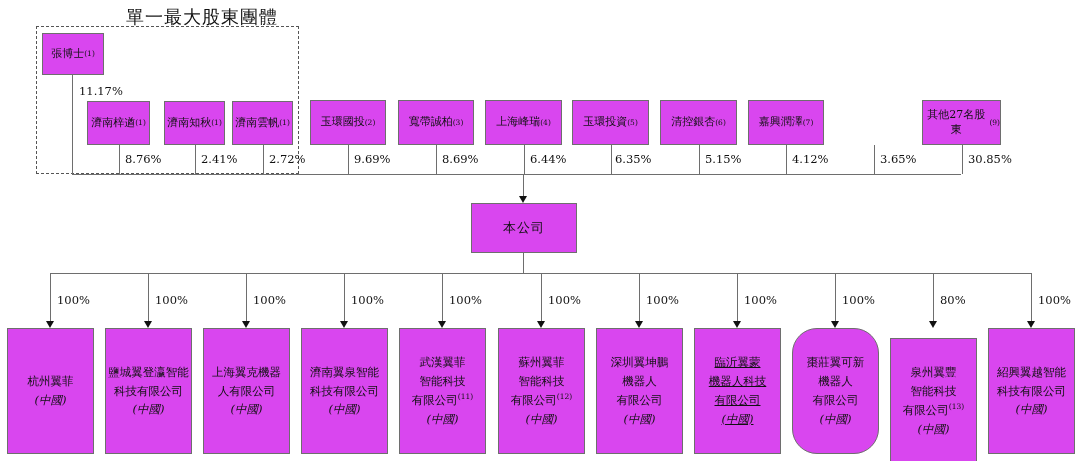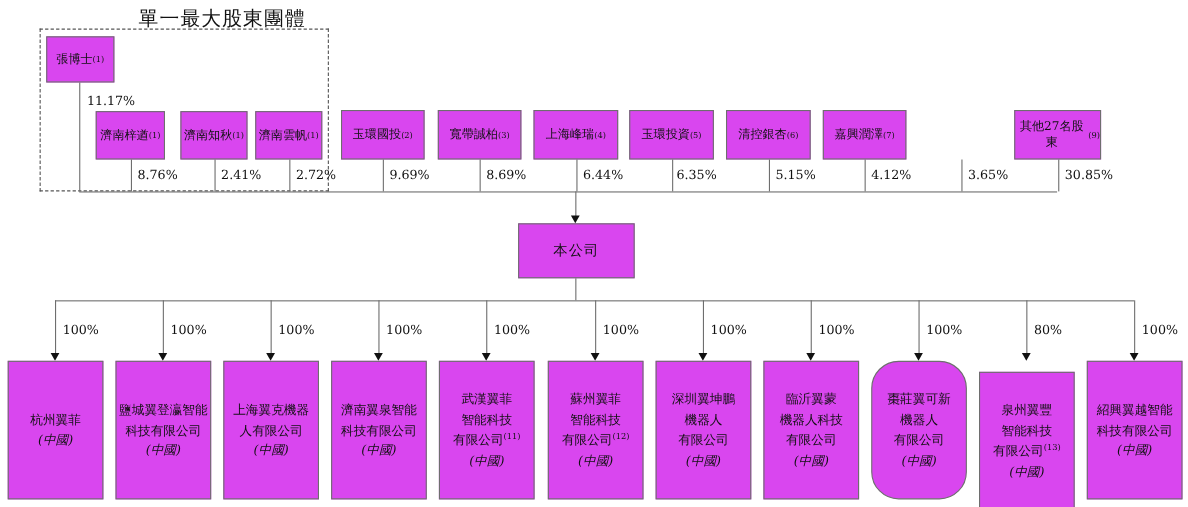--- a/index.html
+++ b/index.html
@@ -157,21 +157,21 @@
     <div class="arr" style="left: 635px; top: 321px;"></div>
     <div class="lbl" style="left: 646px; top: 293px;">100%</div>
     <div class="box sub" style="left: 596px; top: 328px; width: 87px; height: 126px;">
       <div><span class="nm">深圳翼坤鵬
 機器人
 有限公司</span><sup></sup><div class="cty">(中國)</div></div>
     </div>
     <div class="vline" style="left: 737px; top: 273px; height: 49px;"></div>
     <div class="arr" style="left: 733px; top: 321px;"></div>
     <div class="lbl" style="left: 744px; top: 293px;">100%</div>
-    <div class="box sub" style="left: 694px; top: 328px; width: 87px; height: 126px;">
+    <div class="box sub" style="left: 694px; top: 328px; width: 87px; height: 126px; text-decoration: underline;">
       <div><span class="nm">臨沂翼蒙
 機器人科技
 有限公司</span><sup></sup><div class="cty">(中國)</div></div>
     </div>
     <div class="vline" style="left: 835px; top: 273px; height: 49px;"></div>
     <div class="arr" style="left: 831px; top: 321px;"></div>
     <div class="lbl" style="left: 842px; top: 293px;">100%</div>
     <div class="box sub" style="left: 792px; top: 328px; width: 87px; height: 126px; border-radius: 25px;">
       <div><span class="nm">棗莊翼可新
 機器人

